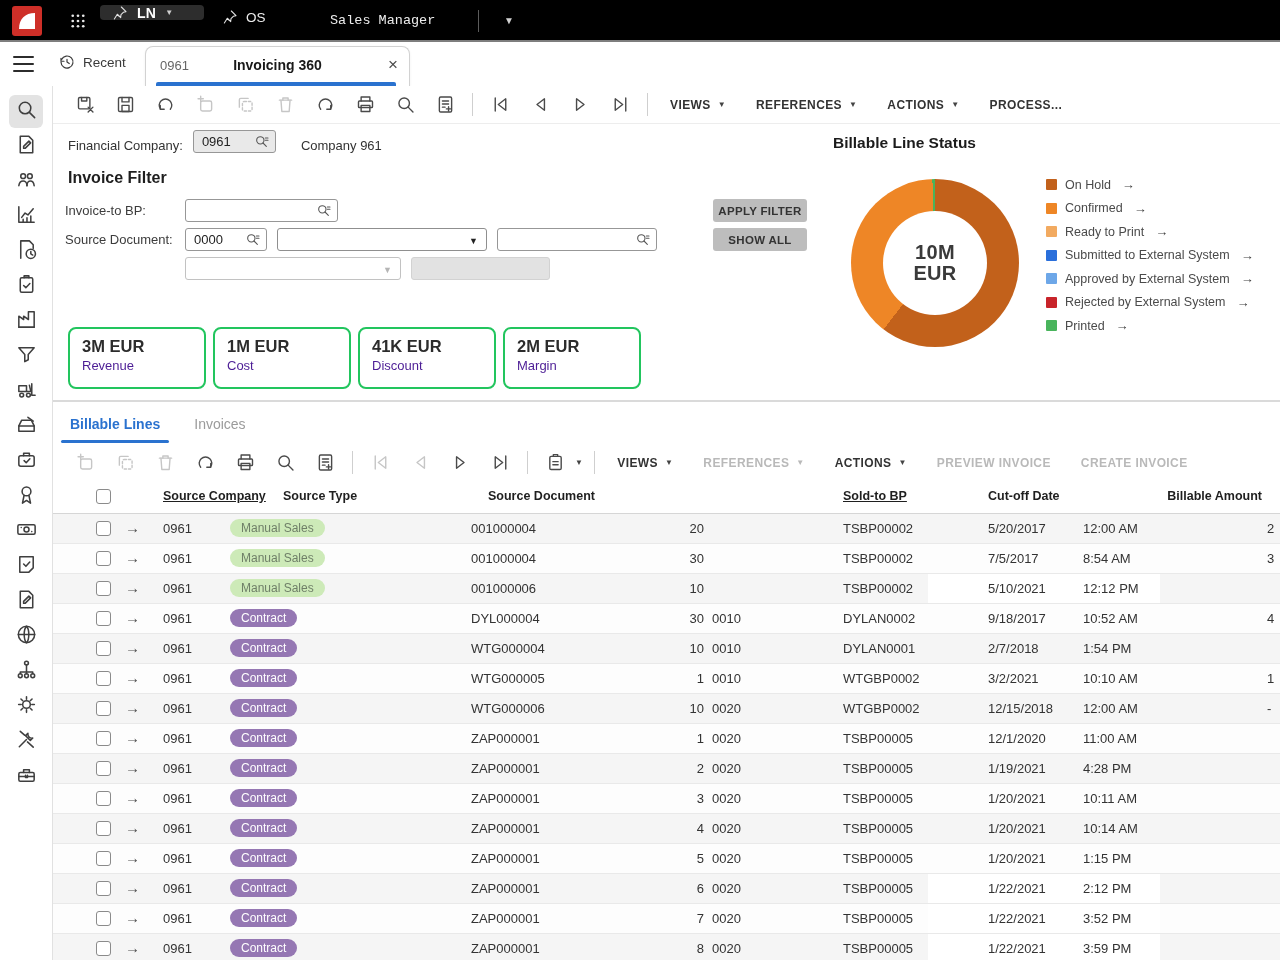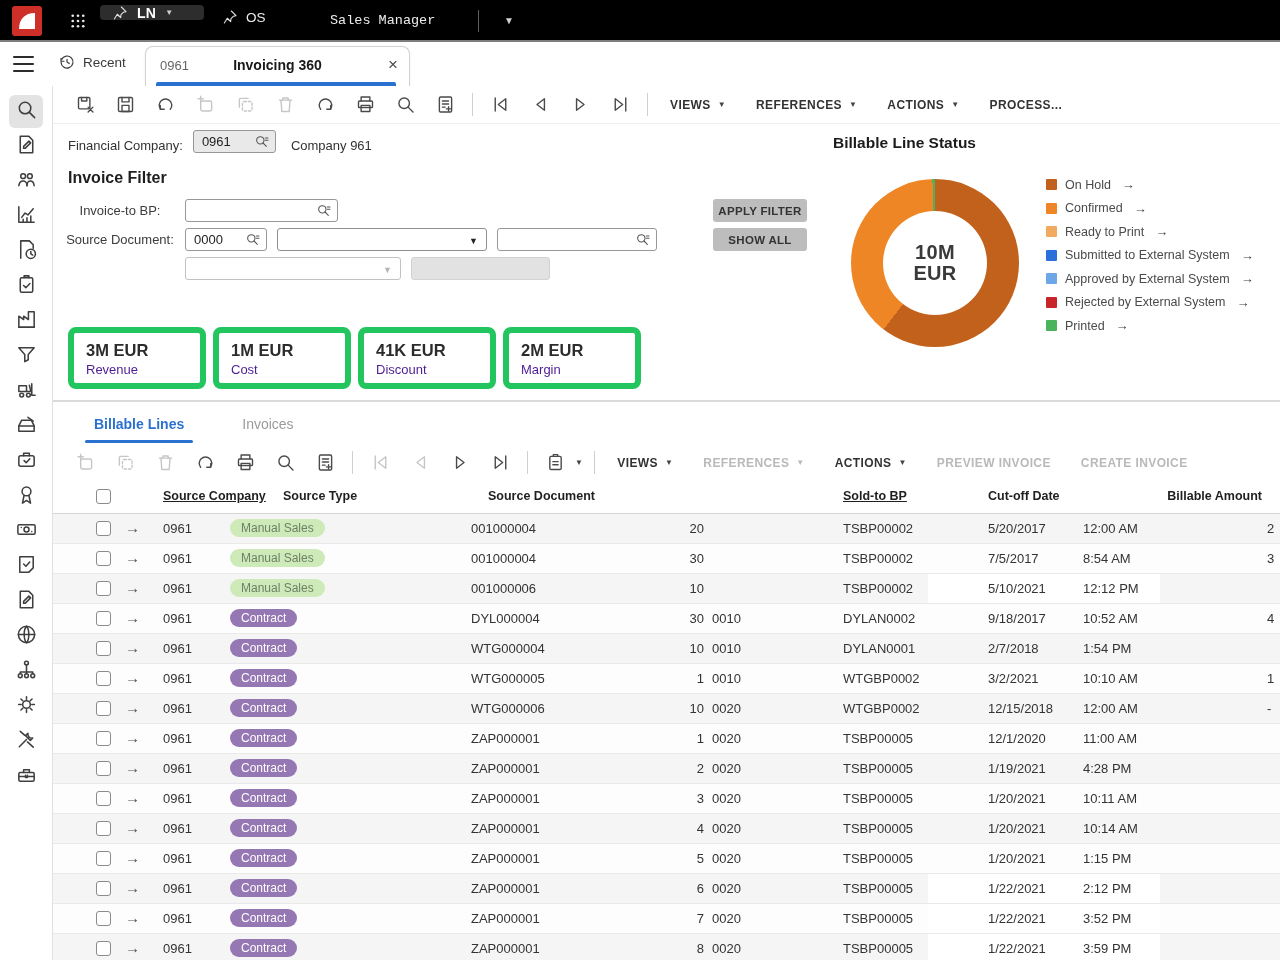--- a/index.html
+++ b/index.html
@@ -63,24 +63,24 @@
     font-size:12px; font-weight:bold; letter-spacing:.4px; color:#333; white-space:nowrap; }
   .tmenu .caret { font-size:8px; color:#444; }
   .tmenu.disabled, .tmenu.disabled .caret { color:#b9b9b9; }
 
   
   #formrow { position:absolute; left:68px; top:130px; display:flex; align-items:flex-end; font-size:13px; }
   .qinput { position:relative; border:1px solid #979797; border-radius:3px; background:#fff;
     height:23px; font-size:13px; color:#222; display:flex; align-items:center; padding:0 26px 0 8px; }
   .qinput.grey { background:#e9e9e9; }
   .qinput .mag { position:absolute; right:5px; top:3px; width:16px; height:16px; color:#555; }
-  #company-name { margin-left:15px; color:#333; }
+  #company-name { margin-left:25px; color:#333; }
   #filter-title { position:absolute; left:68px; top:169px; font-size:16px; font-weight:bold; color:#1e1e1e; }
   .frow { position:absolute; display:flex; align-items:center; font-size:13px; }
-  .flabel { width:110px; text-align:center; margin-right:10px; color:#3c3c3c; }
+  .flabel { width:110px; text-align:left; margin-right:10px; color:#3c3c3c; }
   .fsel { position:relative; border:1px solid #8f8f8f; border-radius:3px; background:#fff; height:23px; }
   .fsel .v { position:absolute; right:8px; top:7px; font-size:9px; color:#222; }
   .fsel.disabled { border-color:#c2c2c2; }
   .fsel.disabled .v { color:#b5b5b5; }
   .fdis { background:#e2e2e2; border:1px solid #d2d2d2; border-radius:3px; height:23px; }
   .fbtn { position:absolute; left:713px; width:94px; height:23px; background:#bdbdbd;
     border-radius:3px; font-size:11.5px; font-weight:bold; color:#333; letter-spacing:.3px;
     display:flex; align-items:center; justify-content:center; }
 
   
@@ -89,29 +89,29 @@
   #donut-hole { position:absolute; left:32px; top:32px; width:104px; height:104px; border-radius:50%;
     background:#fff; display:flex; flex-direction:column; align-items:center; justify-content:center; }
   #donut-hole b { font-size:20px; color:#3a3a3a; line-height:21px; letter-spacing:.3px; }
   #legend { position:absolute; left:1046px; top:173px; }
   .litem { height:23.5px; display:flex; align-items:center; gap:8px; font-size:12.5px; color:#4a4a4a; }
   .lchip { width:11px; height:11px; border-radius:1px; flex:none; }
   .larr { font-size:13px; color:#3e3e3e; margin-left:3px; }
 
   
   #kpis { position:absolute; left:68px; top:327px; display:flex; gap:7px; }
-  .kpi { width:138px; height:62px; border:6px solid #22c55e; border-radius:8px; padding:8px 12px; background:#fff; }
+  .kpi { width:138px; height:62px; border:2px solid #22c55e; border-radius:8px; padding:8px 12px; background:#fff; }
   .kpi b { display:block; font-size:16.5px; color:#2c2c2c; }
   .kpi span { display:block; font-size:13px; color:#4c1d95; margin-top:2px; }
 
   #pane-div { position:absolute; left:53px; right:0; top:400px; height:2px; background:#dadada; }
 
   
   #subtabs { position:absolute; left:53px; top:404px; height:40px; display:flex; align-items:center; padding-left:15px; gap:30px; }
-  .subtab { font-size:14px; color:#9b9b9b; position:relative; padding:9px 2px;margin-left:24px; }
+  .subtab { font-size:14px; color:#9b9b9b; position:relative; padding:9px 2px; }
   .subtab.active { color:var(--accent); font-weight:bold; }
   .subtab.active::after { content:""; position:absolute; left:-7px; right:-7px; bottom:-2px;
     height:3px; background:var(--accent); border-radius:2px; }
   #tb2 { top:444px; }
 
   
   #thead { position:absolute; left:53px; right:0; top:481px; height:33px; border-bottom:1px solid #d6d6d6;
     font-size:12.5px; font-weight:bold; color:#1f1f1f; background:#fff; }
   #thead .hc { position:absolute; top:8px; white-space:nowrap; }
   .sorted { text-decoration:underline; }

